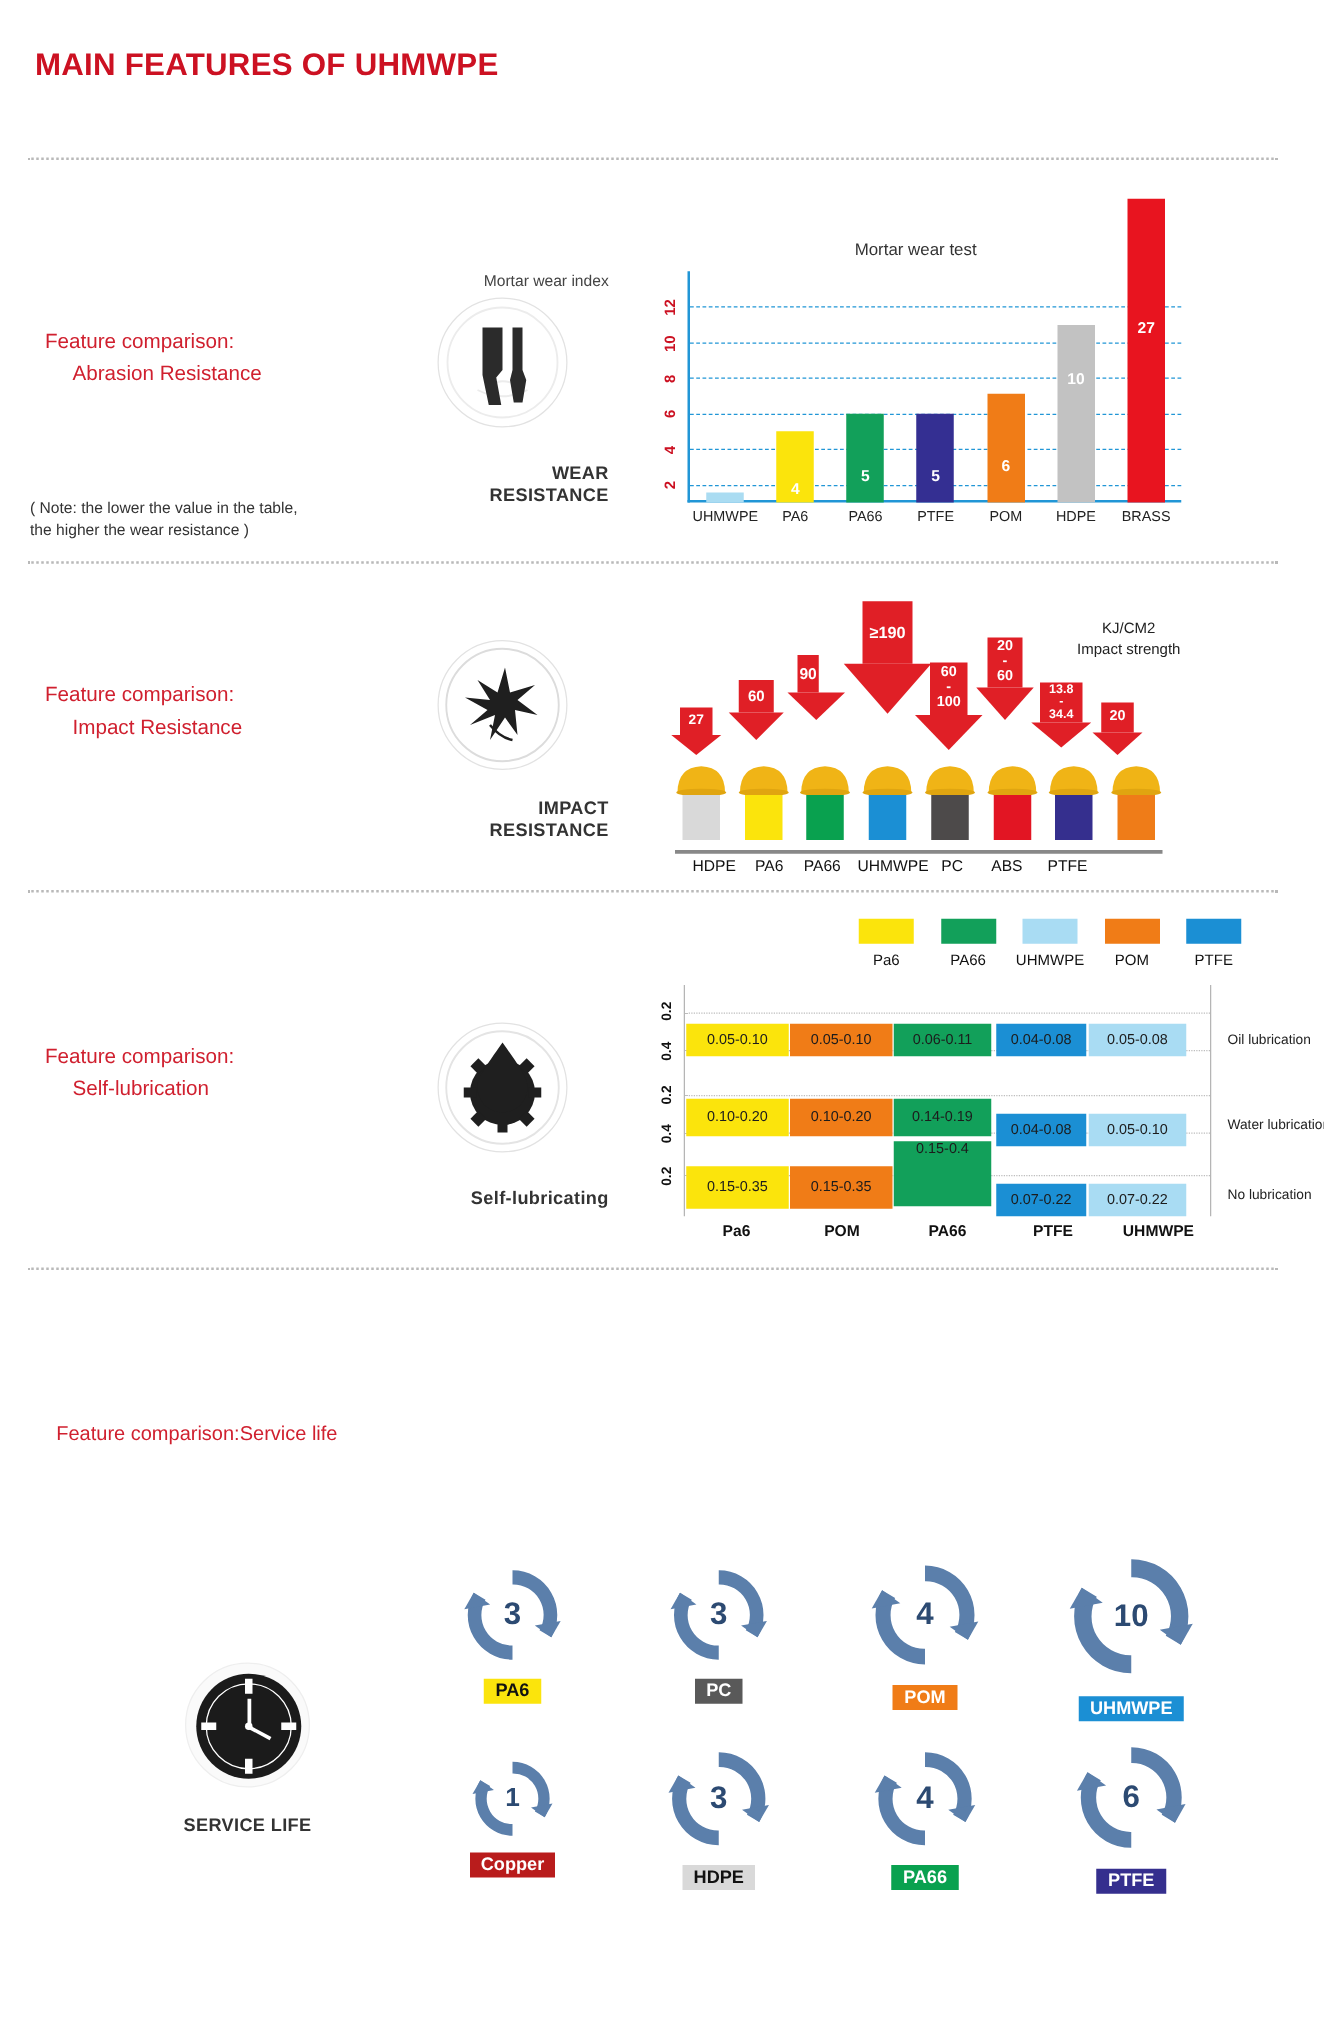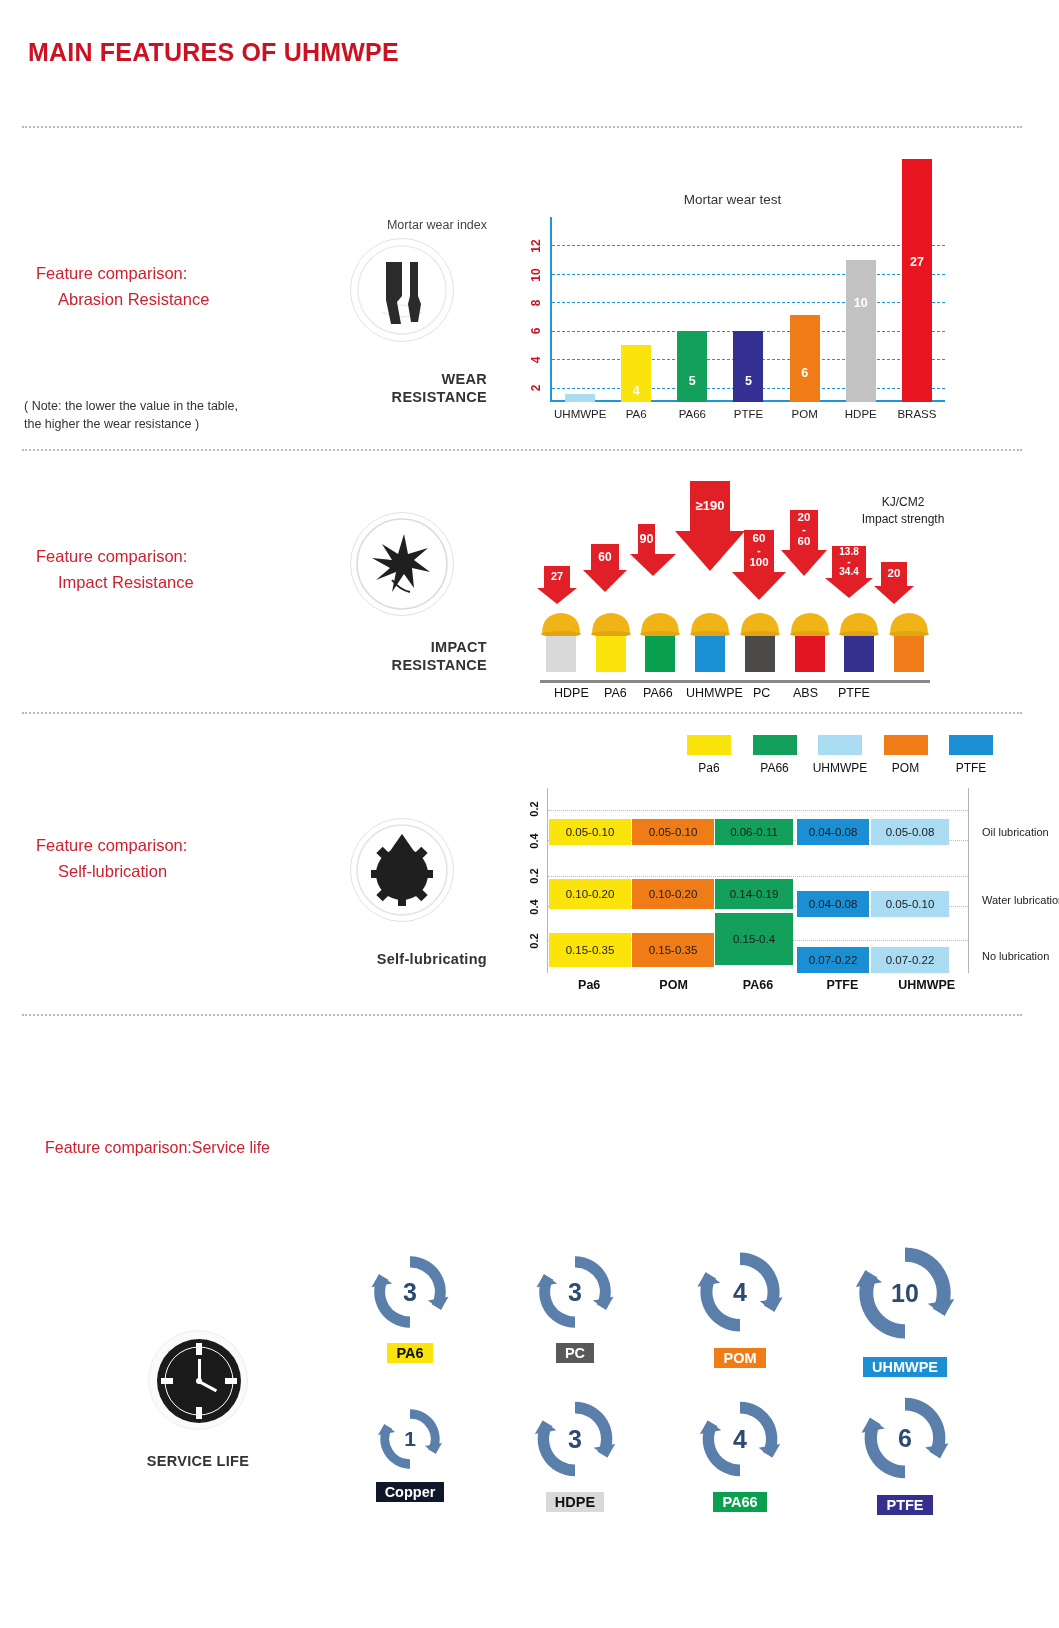--- a/index.html
+++ b/index.html
@@ -473,21 +473,21 @@
   </div>
   <div class="rowlab" style="top:159px;">Water lubrication</div>
 
   <div class="lubrow" style="top:202px;">
     <div class="lubcell" style="left:0;    width:82px; background:#fbe40c; height:34px; top:-4px;">
         <span>0.15-0.35</span>
       </div>
     <div class="lubcell" style="left:83px; width:82px; background:#f07c17; height:34px; top:-4px;">
         <span>0.15-0.35</span>
       </div>
-    <div class="lubcell" style="left:166px;width:78px; background:#12a05a; height:52px; top:-24px; align-items:center; ">
+    <div class="lubcell" style="left:166px;width:78px; background:#12a05a; height:52px; top:-24px; align-items:flex-start; ">
         <span>0.15-0.4</span>
       </div>
     <div class="lubcell" style="left:248px;width:72px; background:#1b8fd4; top:10px;">
         <span>0.07-0.22</span>
       </div>
     <div class="lubcell" style="left:322px;width:78px; background:#a9dcf3; top:10px;">
         <span>0.07-0.22</span>
       </div>
   </div>
   <div class="rowlab" style="top:215px;">No lubrication</div>
@@ -577,21 +577,21 @@
   <div class="svc-cell" style="left:0; top:155px;">
     <div class="recycle" style="width:78px;height:78px;">
       <svg width="78" height="78" viewBox="0 0 100 100">
         <path d="M50 12 a38 38 0 0 1 33 57 l-10 -6 a26 26 0 0 0 -23 -39 z" fill="#5b7fab"></path>
         <path d="M83 69 l-14 -10 l22 -4 z" fill="#5b7fab"></path>
         <path d="M50 88 a38 38 0 0 1 -33 -57 l10 6 a26 26 0 0 0 23 39 z" fill="#5b7fab"></path>
         <path d="M17 31 l14 10 l-22 4 z" fill="#5b7fab"></path>
       </svg>
       <div class="num" style="font-size:21px;">1</div>
     </div>
-    <div class="svc-tag" style="background:#0f172a; color:#fff;">Copper</div>
+    <div class="svc-tag" style="background:#b91c1c; color:#fff;">Copper</div>
   </div>
 
   <div class="svc-cell" style="left:165px; top:145px;">
     <div class="recycle" style="width:98px;height:98px;">
       <svg width="98" height="98" viewBox="0 0 100 100">
         <path d="M50 12 a38 38 0 0 1 33 57 l-10 -6 a26 26 0 0 0 -23 -39 z" fill="#5b7fab"></path>
         <path d="M83 69 l-14 -10 l22 -4 z" fill="#5b7fab"></path>
         <path d="M50 88 a38 38 0 0 1 -33 -57 l10 6 a26 26 0 0 0 23 39 z" fill="#5b7fab"></path>
         <path d="M17 31 l14 10 l-22 4 z" fill="#5b7fab"></path>
       </svg>

